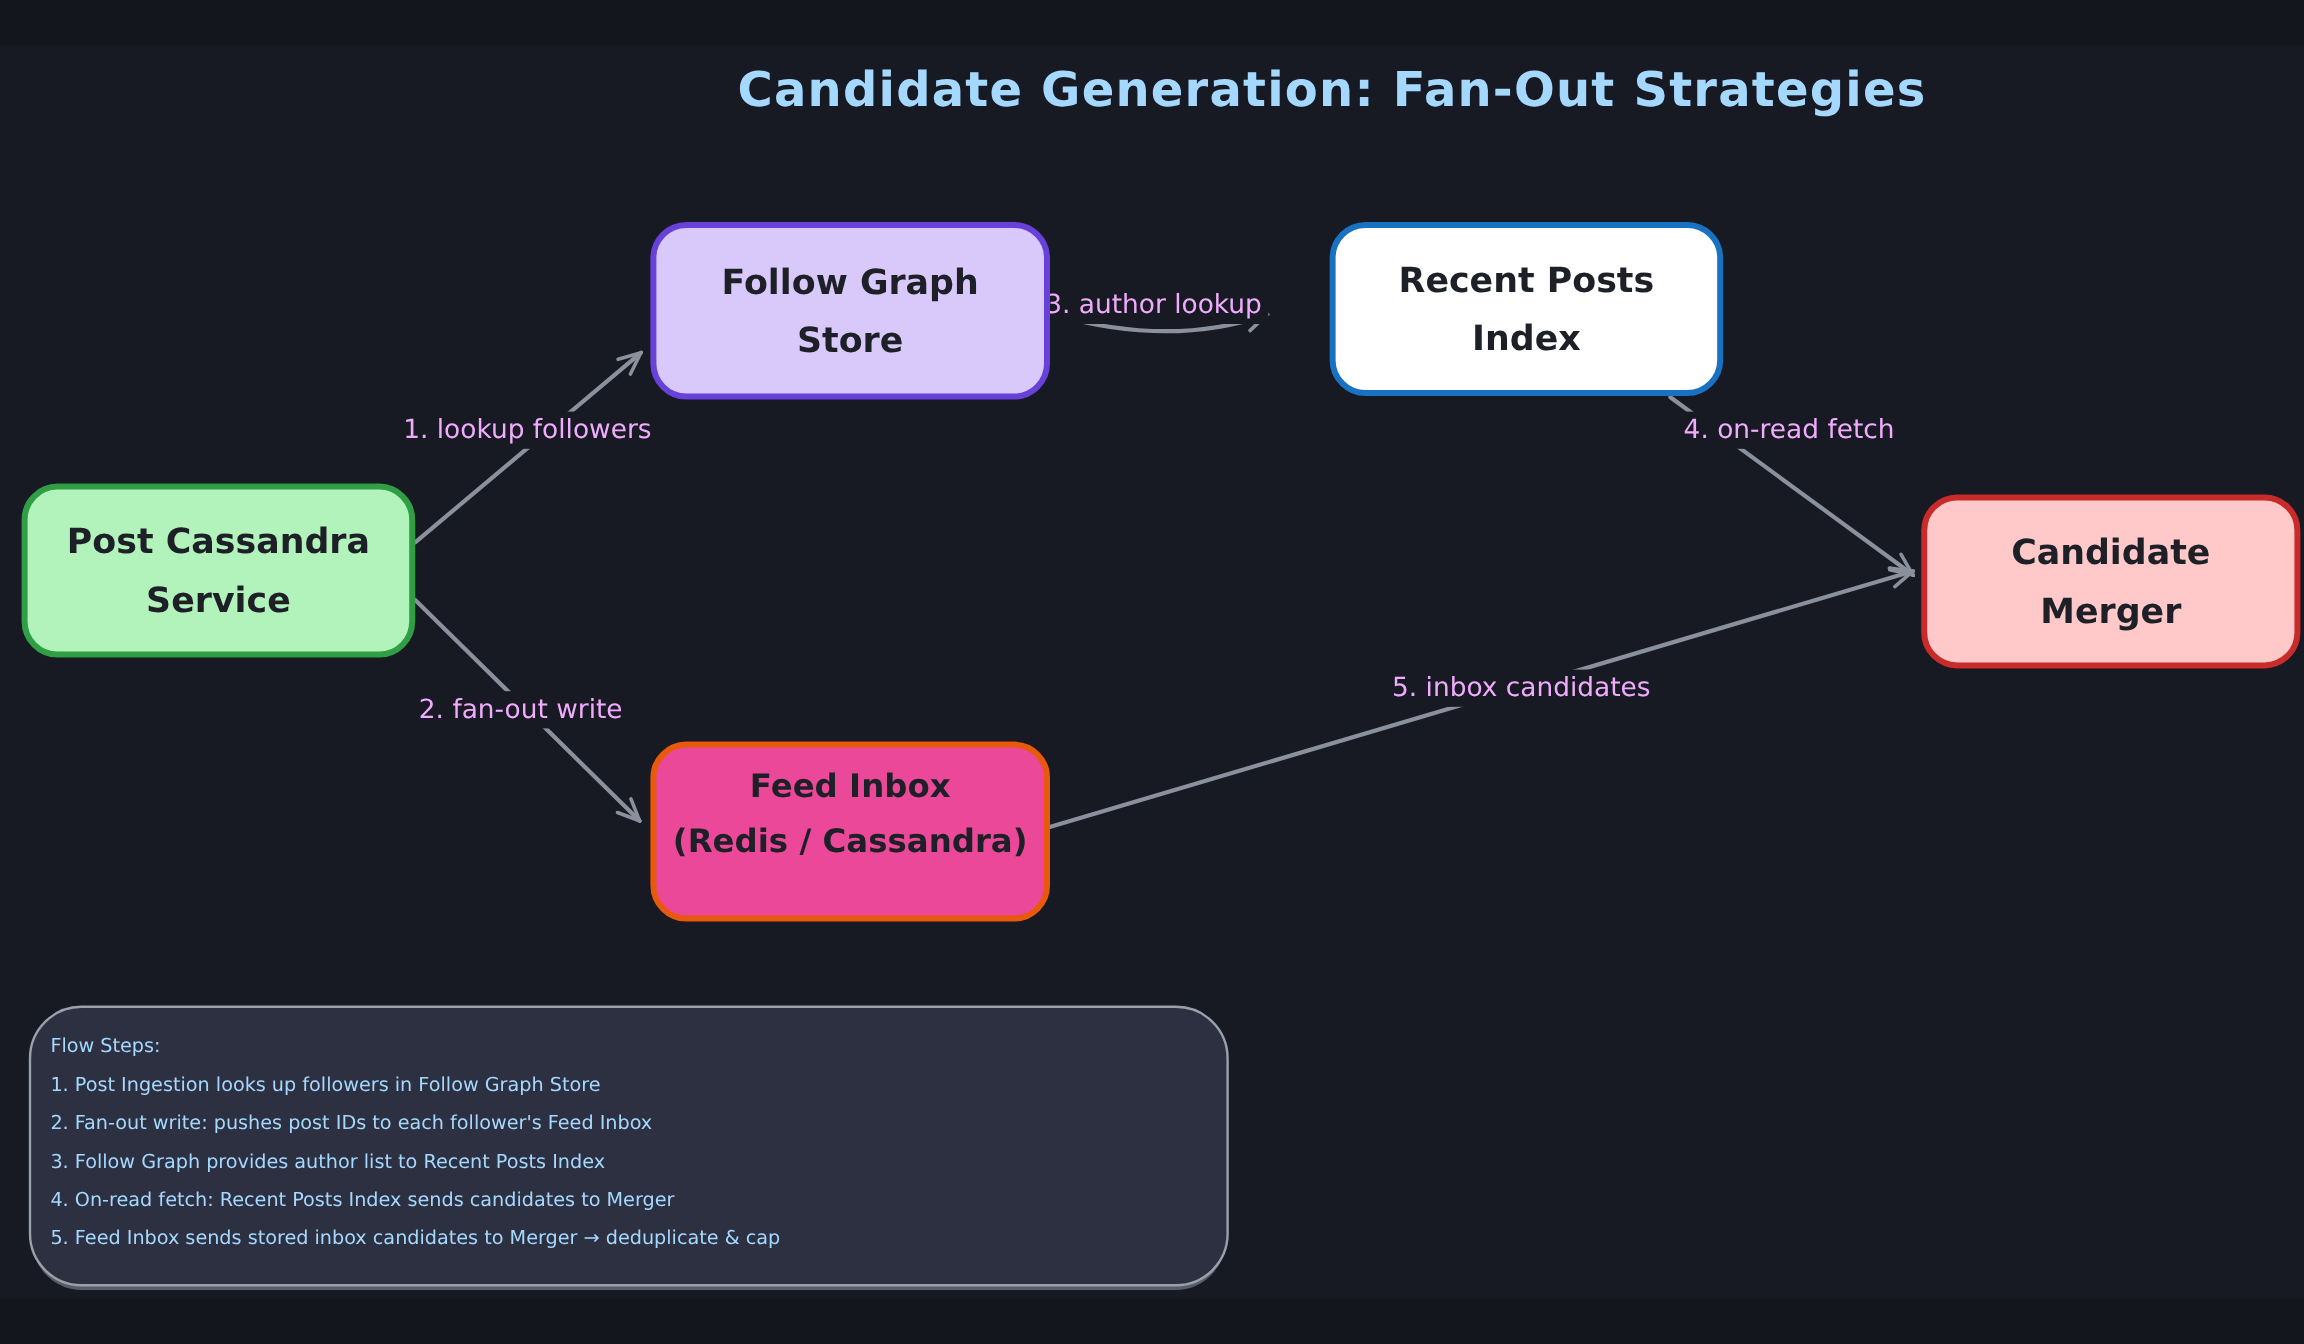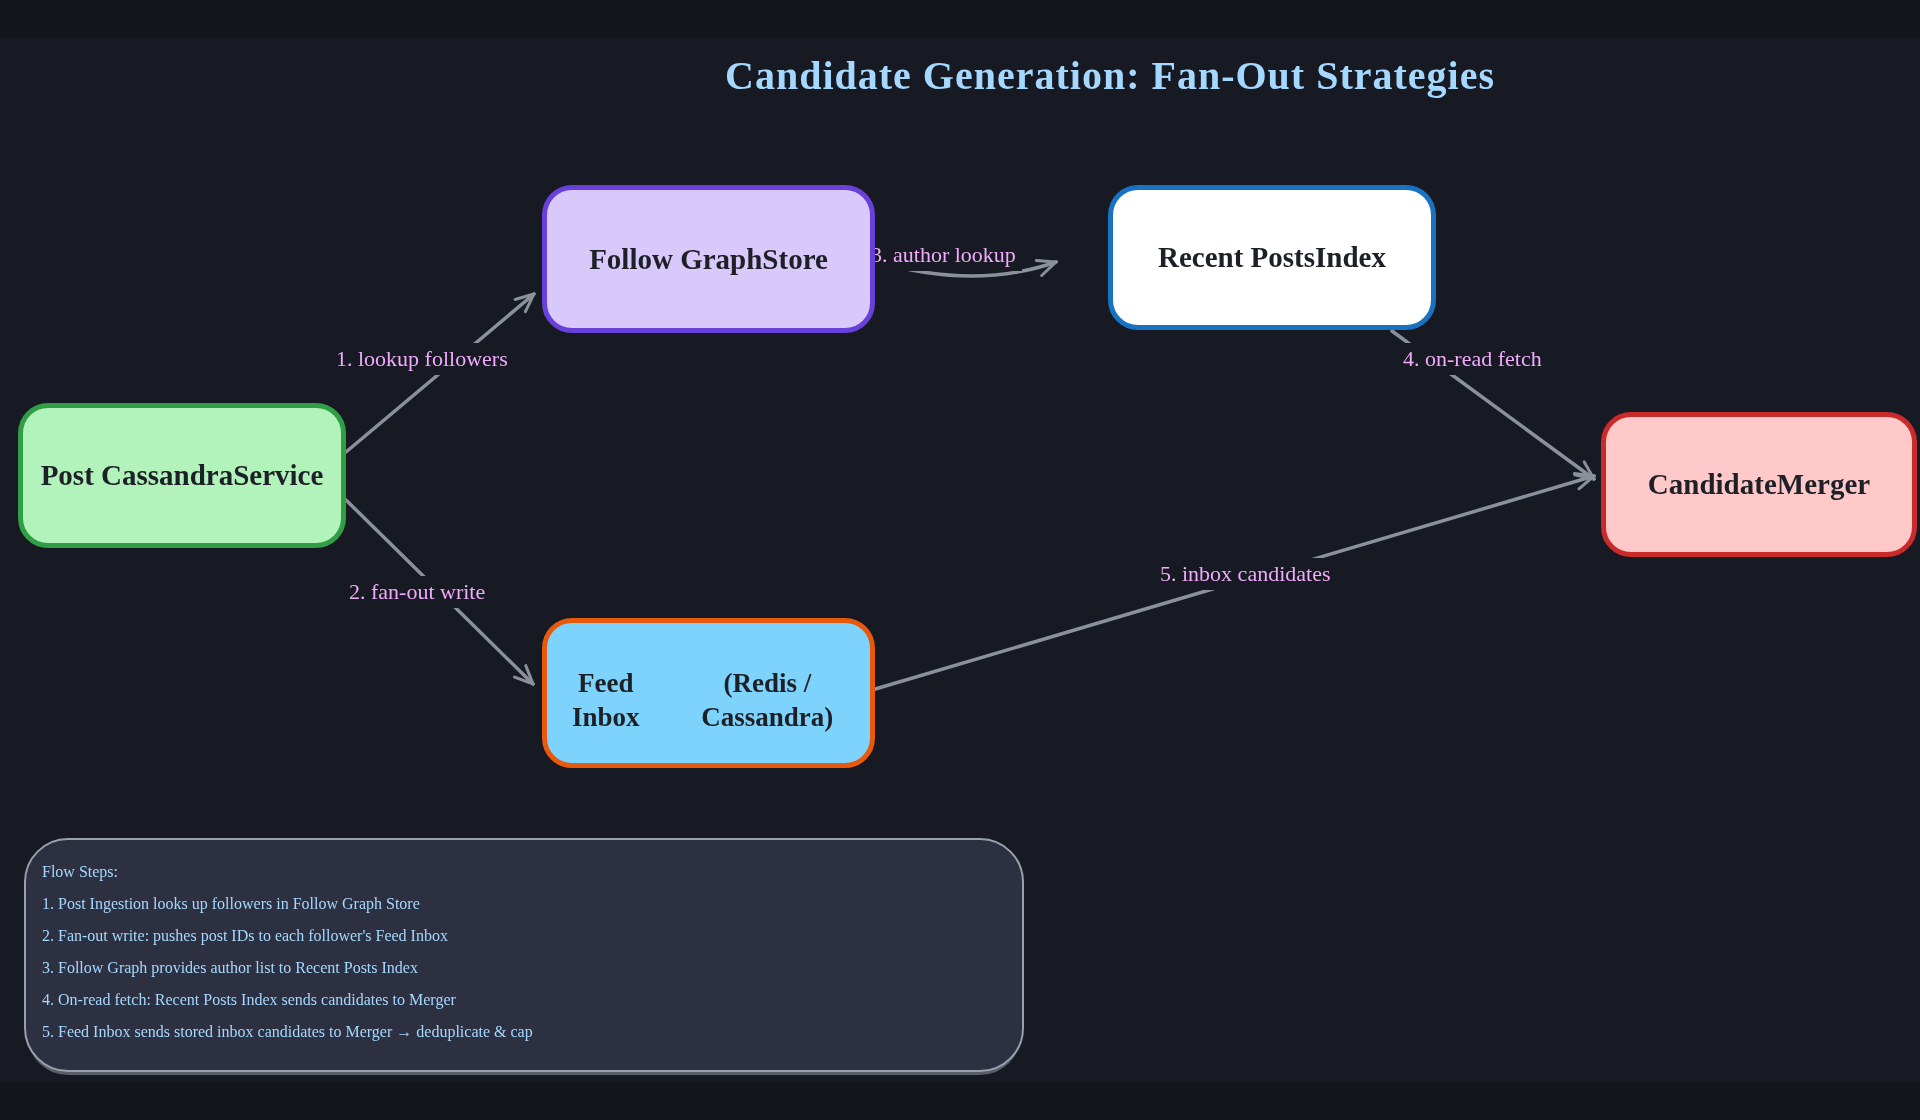--- a/index.html
+++ b/index.html
@@ -2,21 +2,21 @@
 <html><head>
 <meta charset="utf-8">
 <style>
   html, body {
     margin: 0; padding: 0;
     width: 1920px; height: 1120px;
     background: #171923;
     overflow: hidden;
     font-family: "DejaVu Sans", "Liberation Sans", sans-serif;
   }
-  #canvas { position: relative; width: 1920px; height: 1120px; font-family: Liberation Serif, serif; }
+  #canvas { position: relative; width: 1920px; height: 1120px; }
 
   .band { position: absolute; left: 0; width: 1920px; background: #14161d; }
   .band-top { top: 0; height: 38px; }
   .band-bottom { top: 1082px; height: 38px; }
 
   .title {
     position: absolute; left: 600px; top: 52px; width: 1020px;
     text-align: center;
     font-size: 40px; font-weight: bold; letter-spacing: 1px;
     color: #a5d8ff;
@@ -30,39 +30,40 @@
     font-size: 22px;
     color: #f0abfc;
     background: #171923;
     padding: 3px 6px;
     white-space: nowrap;
   }
 
   .node {
     position: absolute;
     border-radius: 30px;
-    display: flex; flex-direction: row;
+    display: flex; flex-direction: column;
     align-items: center; justify-content: center;
     text-align: center;
     color: #1e2027;
     font-size: 29px; font-weight: bold;
     line-height: 1.25;
     box-sizing: border-box;
+    gap: 12px;
   }
   .node span { display: block; }
   .node-purple { left: 542px; top: 185px; width: 333px; height: 148px;
     background: #d9c9fb; border: 5px solid #6741d9; }
   .node-blue   { left: 1108px; top: 185px; width: 328px; height: 145px;
     background: #ffffff; border: 5px solid #1971c2; text-align: center; }
   .node-green  { left: 18px; top: 403px; width: 328px; height: 145px;
     background: #b2f2bb; border: 5px solid #2f9e44; }
   .node-red    { left: 1601px; top: 412px; width: 316px; height: 145px;
     background: #ffc9c9; border: 5px solid #c92a2a; }
   .node-yellow { left: 542px; top: 618px; width: 333px; height: 150px;
-    background: #7dd3fc; border: 5px solid #e8590c;
+    background: #ec4899; border: 5px solid #e8590c;
     justify-content: flex-start; padding-top: 16px; font-size: 27px; }
 
   .flow-panel {
     position: absolute; left: 24px; top: 838px; width: 1000px; height: 234px;
     background: #2c3040;
     border: 2.5px solid #98a0ac;
     border-radius: 44px;
     box-sizing: border-box;
     padding: 16px 20px 0 16px;
     color: #a5d8ff;

